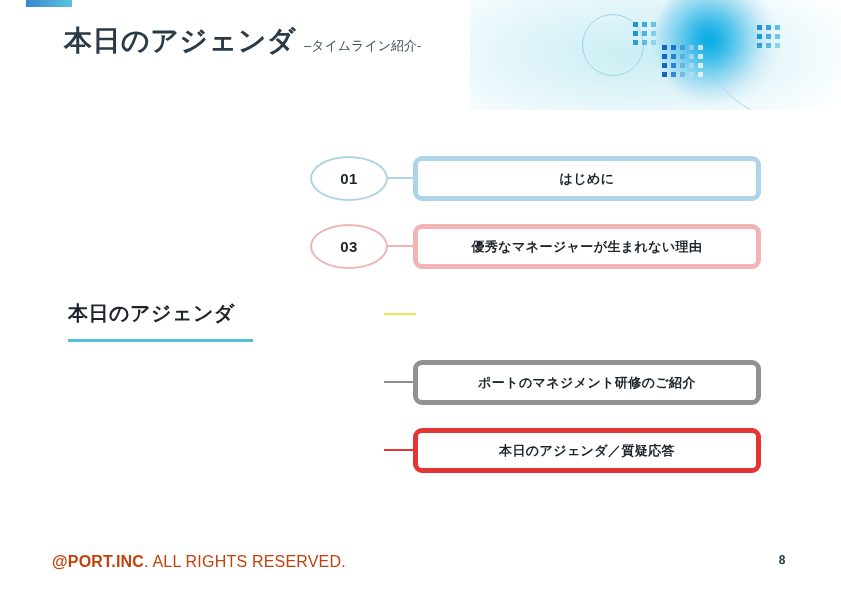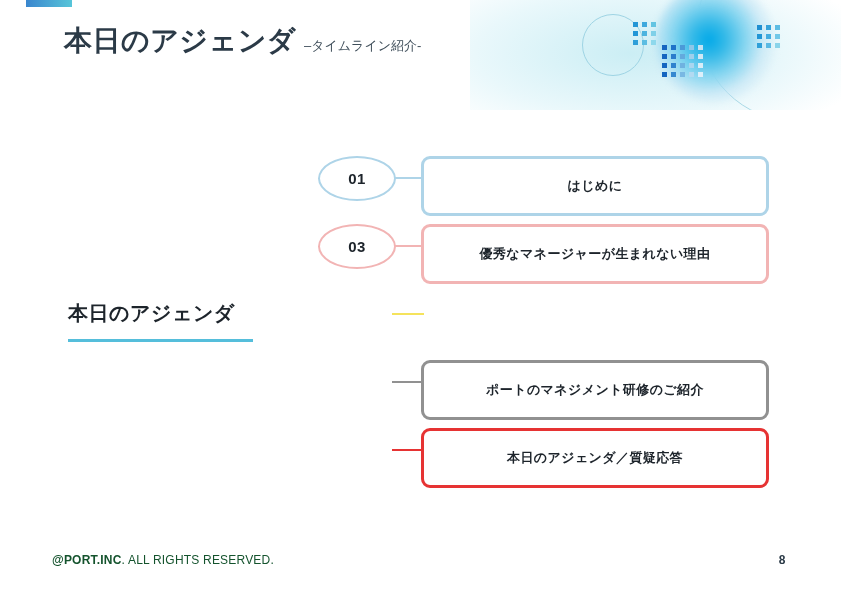--- a/index.html
+++ b/index.html
@@ -127,21 +127,21 @@
   .section-underline {
     margin-top: 12px;
     width: 185px;
     height: 3px;
     background: #55bedb;
   }
 
   
   .agenda {
     position: absolute;
-    left: 316px;
+    left: 308px;
     top: 155px;
     width: 455px;
   }
   .agenda-row {
     position: relative;
     height: 68px;
   }
   .row-ellipse {
     position: absolute;
     left: 2px;
@@ -170,22 +170,22 @@
     width: 32px;
     height: 2px;
     background: #000;
     z-index: 1;
   }
   .row-box {
     position: absolute;
     left: 105px;
     top: 1px;
     width: 348px;
-    height: 60px;
-    border: 3px solid #ec4899;
+    height: 45px;
+    border: 5px solid #ec4899;
     border-radius: 9px;
     background: #ffffff;
     box-sizing: border-box;
     display: flex;
     align-items: center;
     justify-content: center;
     z-index: 2;
   }
   .row-label {
     font-size: 13px;
@@ -193,22 +193,22 @@
     color: #1d242b;
     letter-spacing: 0.4px;
     white-space: nowrap;
   }
 
   
   .footer-copyright {
     position: absolute;
     left: 52px;
     top: 553px;
-    font-size: 12px;
-    color: #14532d;
+    font-size: 16px;
+    color: #c2410c;
     letter-spacing: 0.2px;
   }
   .footer-copyright b { font-weight: bold; }
   .footer-page {
     position: absolute;
     left: 770px;
     top: 553px;
     width: 24px;
     text-align: center;
     font-size: 12px;

